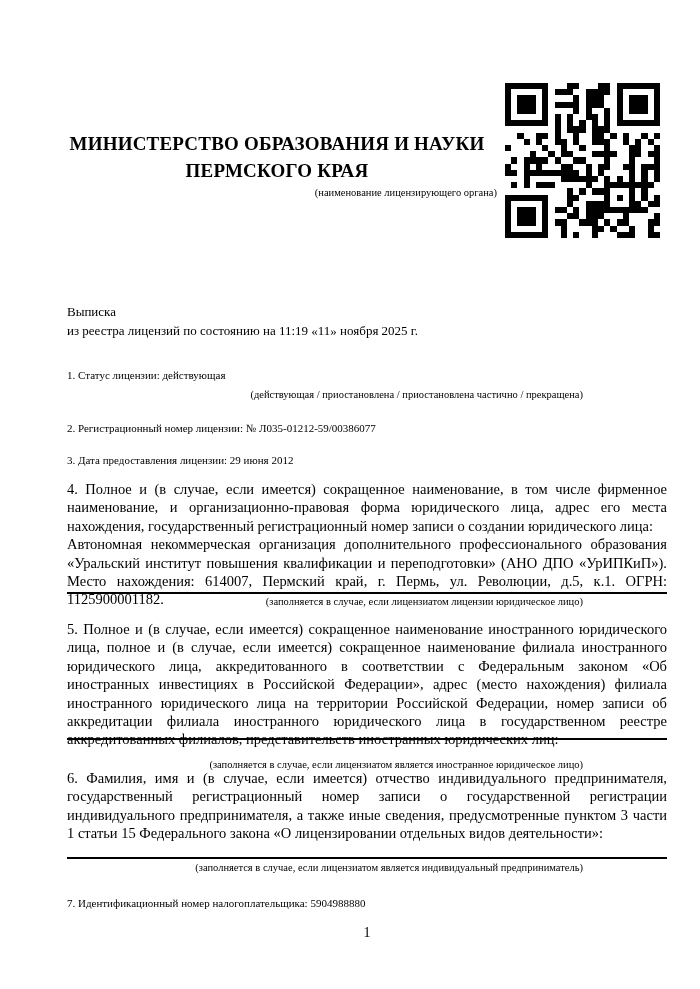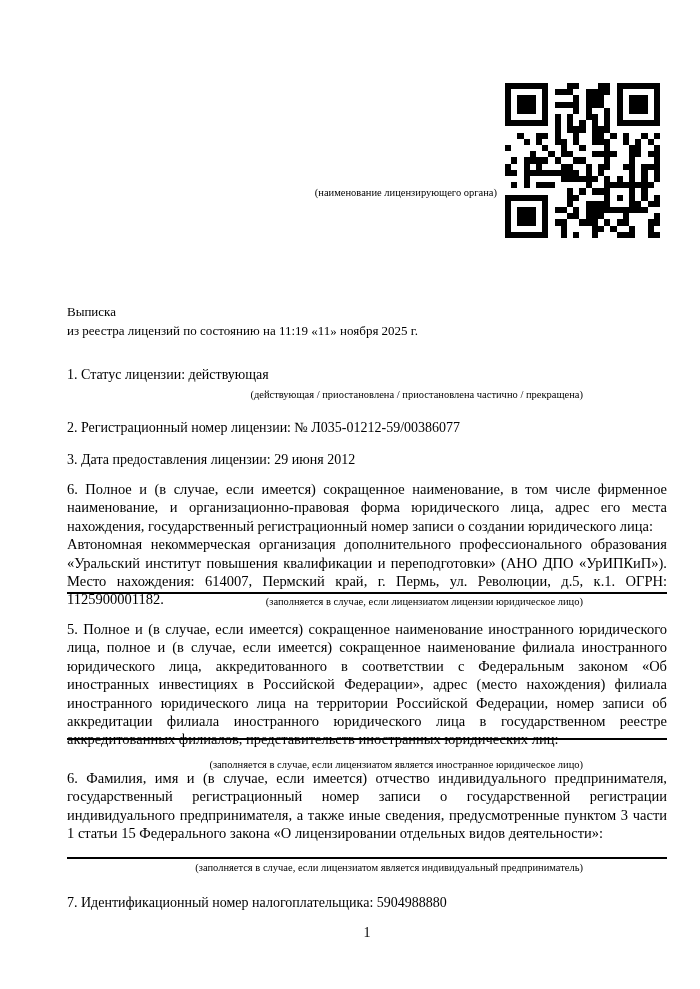--- a/index.html
+++ b/index.html
@@ -20,21 +20,21 @@
     position:absolute;top:187px;left:57px;width:440px;
     text-align:right;font-size:10.5px;line-height:12px;
   }
   .qr{position:absolute;top:83px;left:505px;width:155px;height:155px;}
   .doc-title{
     position:absolute;top:303px;left:67px;width:600px;
     font-size:13px;line-height:18.5px;
   }
   .line-item{
     position:absolute;left:67px;width:600px;
-    font-size:14px;line-height:18.4px;white-space:nowrap;
+    font-size:11px;line-height:18.4px;white-space:nowrap;
   }
   .para{
     position:absolute;left:67px;width:600px;
     font-size:14.5px;line-height:18.4px;text-align:justify;
   }
   .fill-rule{
     position:absolute;left:67px;width:600px;height:0;
     border-top:2px solid #000000;
   }
   .sub-caption{
@@ -50,20 +50,24 @@
   .t480{top:480px}.t592{top:592px}.t596{top:596px}
   .t620{top:620px}.t738{top:738px}.t743{top:759px}
   .t769{top:769px}.t857{top:857px}.t862{top:862px}
   .t894{top:894px}
 </style>
 </head>
 <body>
 
 <div class="page">
 
+  <div class="ministry">
+    <div>МИНИСТЕРСТВО ОБРАЗОВАНИЯ И НАУКИ</div>
+    <div>ПЕРМСКОГО КРАЯ</div>
+  </div>
   <div class="ministry-caption">(наименование лицензирующего органа)</div>
 
   <svg class="qr" id="qr-svg" viewBox="0 0 25 25" shape-rendering="crispEdges">
       <rect x="0" y="0" width="1" height="1" fill="#000000"></rect>
       <rect x="1" y="0" width="1" height="1" fill="#000000"></rect>
       <rect x="2" y="0" width="1" height="1" fill="#000000"></rect>
       <rect x="3" y="0" width="1" height="1" fill="#000000"></rect>
       <rect x="4" y="0" width="1" height="1" fill="#000000"></rect>
       <rect x="5" y="0" width="1" height="1" fill="#000000"></rect>
       <rect x="6" y="0" width="1" height="1" fill="#000000"></rect>
@@ -384,21 +388,21 @@
   </div>
 
   <div class="line-item t366">1. Статус лицензии: действующая</div>
   <div class="sub-caption t389">(действующая / приостановлена / приостановлена частично / прекращена)</div>
 
   <div class="line-item t419">2. Регистрационный номер лицензии: № Л035-01212-59/00386077</div>
 
   <div class="line-item t451">3. Дата предоставления лицензии: 29 июня 2012</div>
 
   <div class="para t480">
-    <div>6. Полное и (в случае, если имеется) сокращенное наименование, в том числе фирменное наименование, и организационно-правовая форма юридического лица, адрес его места нахождения, государственный регистрационный номер записи о создании юридического лица:</div>
+    <div>4. Полное и (в случае, если имеется) сокращенное наименование, в том числе фирменное наименование, и организационно-правовая форма юридического лица, адрес его места нахождения, государственный регистрационный номер записи о создании юридического лица:</div>
     <div>Автономная некоммерческая организация дополнительного профессионального образования «Уральский институт повышения квалификации и переподготовки» (АНО ДПО «УрИПКиП»). Место нахождения: 614007, Пермский край, г. Пермь, ул. Революции, д.5, к.1. ОГРН: 1125900001182.</div>
   </div>
   <div class="fill-rule t592"></div>
   <div class="sub-caption t596">(заполняется в случае, если лицензиатом лицензии юридическое лицо)</div>
 
   <div class="para t620">
     <div>5. Полное и (в случае, если имеется) сокращенное наименование иностранного юридического лица, полное и (в случае, если имеется) сокращенное наименование филиала иностранного юридического лица, аккредитованного в соответствии с Федеральным законом «Об иностранных инвестициях в Российской Федерации», адрес (место нахождения) филиала иностранного юридического лица на территории Российской Федерации, номер записи об аккредитации филиала иностранного юридического лица в государственном реестре аккредитованных филиалов, представительств иностранных юридических лиц:</div>
   </div>
   <div class="fill-rule t738"></div>
   <div class="sub-caption t743">(заполняется в случае, если лицензиатом является иностранное юридическое лицо)</div>

